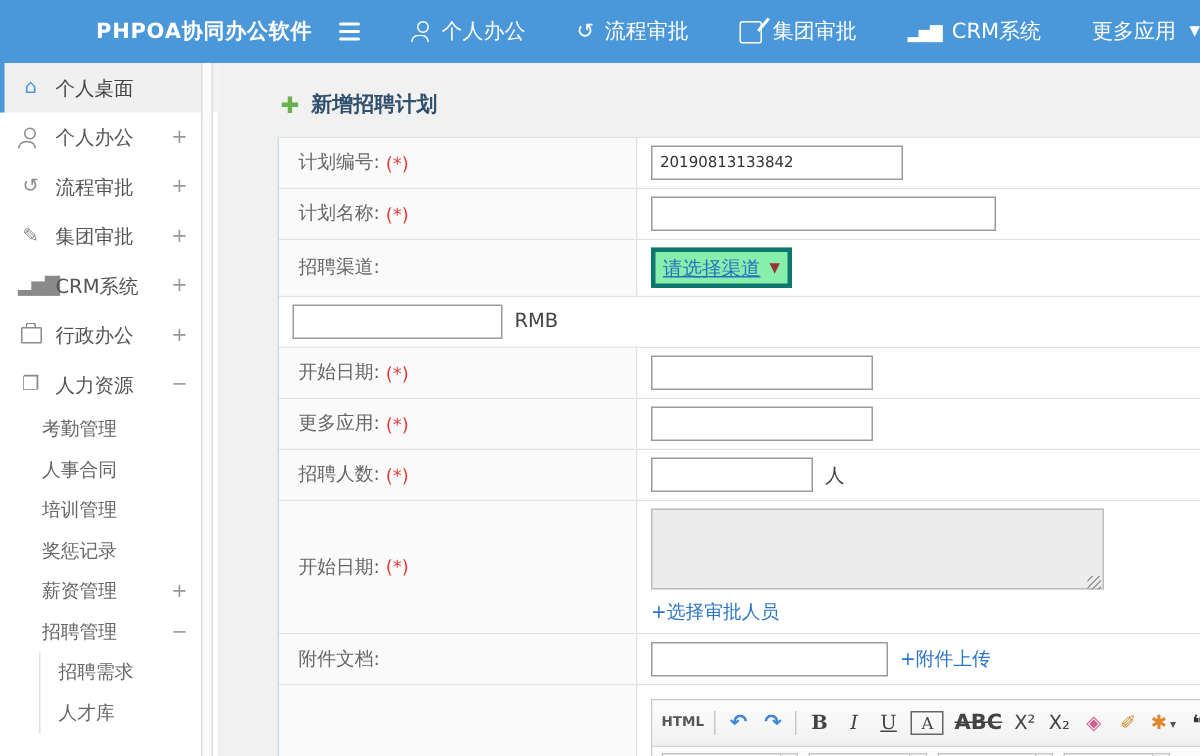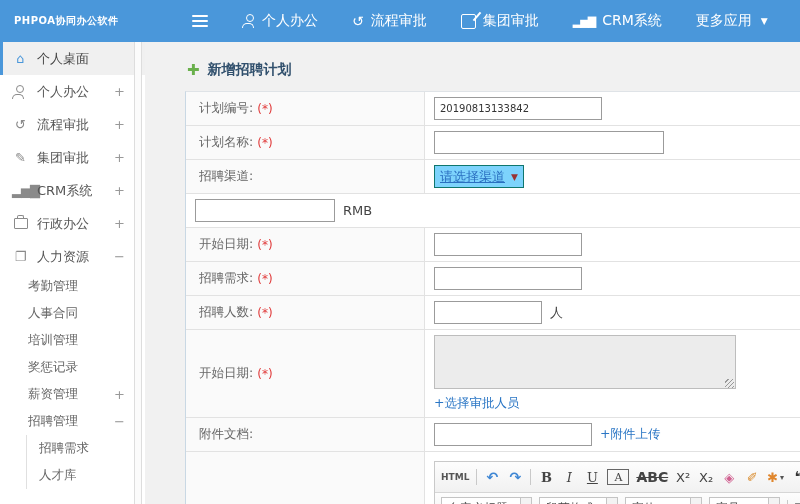--- a/index.html
+++ b/index.html
@@ -1,21 +1,21 @@
 <!DOCTYPE html>
 <html><head>
 <meta charset="utf-8">
 <style>
   html,body{margin:0;padding:0;width:800px;height:504px;overflow:hidden;
     font-family:"DejaVu Sans","Liberation Sans",sans-serif;font-size:13px;color:#555;background:#f1f1f1;}
   .app{width:800px;height:504px;overflow:hidden;display:flex;flex-direction:column;}
 
   
   .topbar{height:42px;background:#4a97da;display:flex;align-items:center;color:#fff;flex:0 0 42px;}
-  .logo{width:178px;padding-left:14px;font-size:10px;font-weight:bold;letter-spacing:.5px;white-space:nowrap;}
+  .logo{width:178px;padding-left:26px;font-size:14px;font-weight:bold;letter-spacing:.5px;white-space:nowrap;margin-left:38px;}
   .hamburger{width:16px;display:flex;flex-direction:column;gap:3px;cursor:pointer;margin-right:34px;}
   .hamburger span{display:block;height:2px;background:#fff;border-radius:1px;}
   .topnav{display:flex;align-items:center;gap:34px;font-size:14px;}
   .nav-item{display:flex;align-items:center;gap:7px;color:#fff;text-decoration:none;cursor:pointer;white-space:nowrap;}
   .ticon{font-size:14px;line-height:1;}
   .icon-user{position:relative;width:13px;height:14px;display:inline-block;}
   .icon-user::before{content:"";position:absolute;left:3.5px;top:0;width:6px;height:6px;border:1.5px solid currentColor;border-radius:50%;}
   .icon-user::after{content:"";position:absolute;left:0;bottom:0;width:10px;height:4px;border:1.5px solid currentColor;border-bottom:none;border-radius:7px 7px 0 0;}
   .icon-editsq{position:relative;width:13px;height:13px;display:inline-block;border:1.5px solid currentColor;border-radius:2px;}
   .icon-editsq::after{content:"";position:absolute;right:-3px;top:-4px;width:2px;height:11px;background:currentColor;transform:rotate(40deg);}
@@ -56,21 +56,21 @@
   .txt{height:19px;border:1px solid #9b9b9b;padding:1px 5px;font-size:13px;color:#333;
     font-family:"DejaVu Sans","Liberation Sans",sans-serif;background:#fff;}
   .w168{width:156px;font-size:10px;}
   .w230{width:218px;}
   .w140{width:128px;}
   .w148{width:136px;}
   .w108{width:96px;}
   .w158{width:146px;}
   .suffix{color:#444;font-size:13px;}
   .lnk{color:#2a76c5;text-decoration:none;font-size:12.5px;cursor:pointer;}
-  .sel{display:inline-flex;align-items:center;border:1px solid #0f766e;background:#7dd3fc;height:21px;padding:0 5px;cursor:pointer;gap:6px;}
+  .sel{display:inline-flex;align-items:center;border:3px solid #0f766e;background:#86efac;height:21px;padding:0 5px;cursor:pointer;gap:6px;}
   .sel-text{color:#2a6fc0;text-decoration:underline;font-size:13px;}
   .sel-arrow{color:#993333;font-size:9px;}
   .ta{width:296px;height:48px;background:#ececec;border:1px solid #bdbdbd;resize:none;position:relative;}
   .ta-wrap{position:relative;display:inline-block;}
   .ta-wrap::after{content:"";position:absolute;right:2px;bottom:4px;width:9px;height:9px;
     background:repeating-linear-gradient(135deg,transparent 0 2px,#999 2px 3px);}
 
   
   .editor-row .flabel{background:#fafafa;}
   .editor{width:560px;border:1px solid #c9c9c9;background:#fff;margin:4px 0 0 0;}
@@ -255,21 +255,21 @@
             <span>开始日期:</span>
             <span class="req">(*)</span>
           </div>
           <div class="fvalue">
             <input class="txt w148" style="">
           </div>
         </div>
 
         <div class="frow">
           <div class="flabel">
-            <span>招聘需求:</span>
+            <span>更多应用:</span>
             <span class="req">(*)</span>
           </div>
           <div class="fvalue">
             <input class="txt w148" style="">
           </div>
         </div>
 
         <div class="frow">
           <div class="flabel">
             <span>招聘人数:</span>

